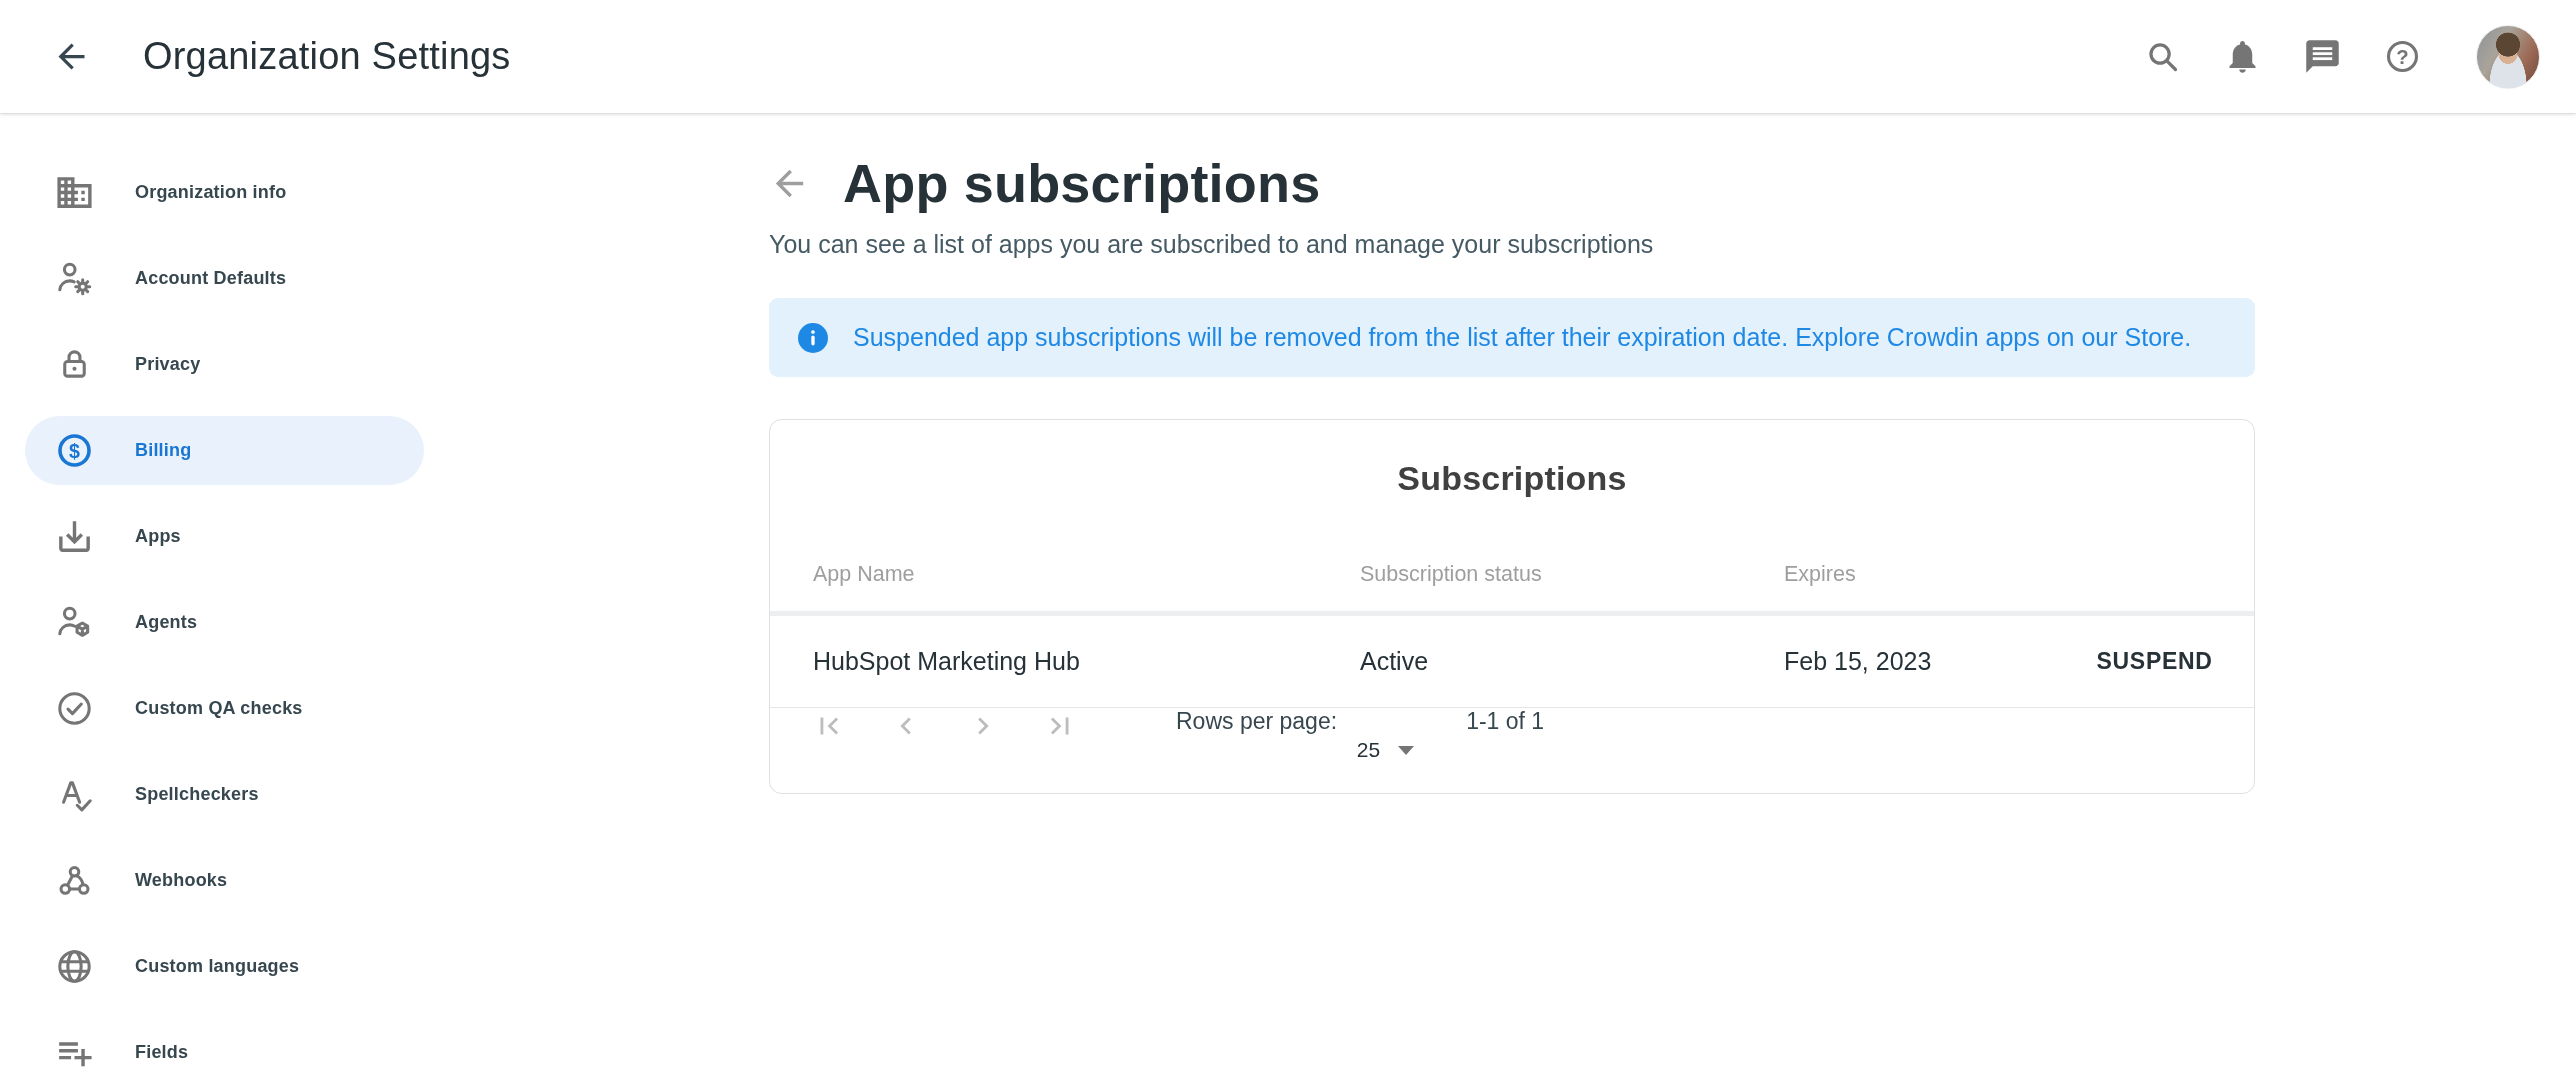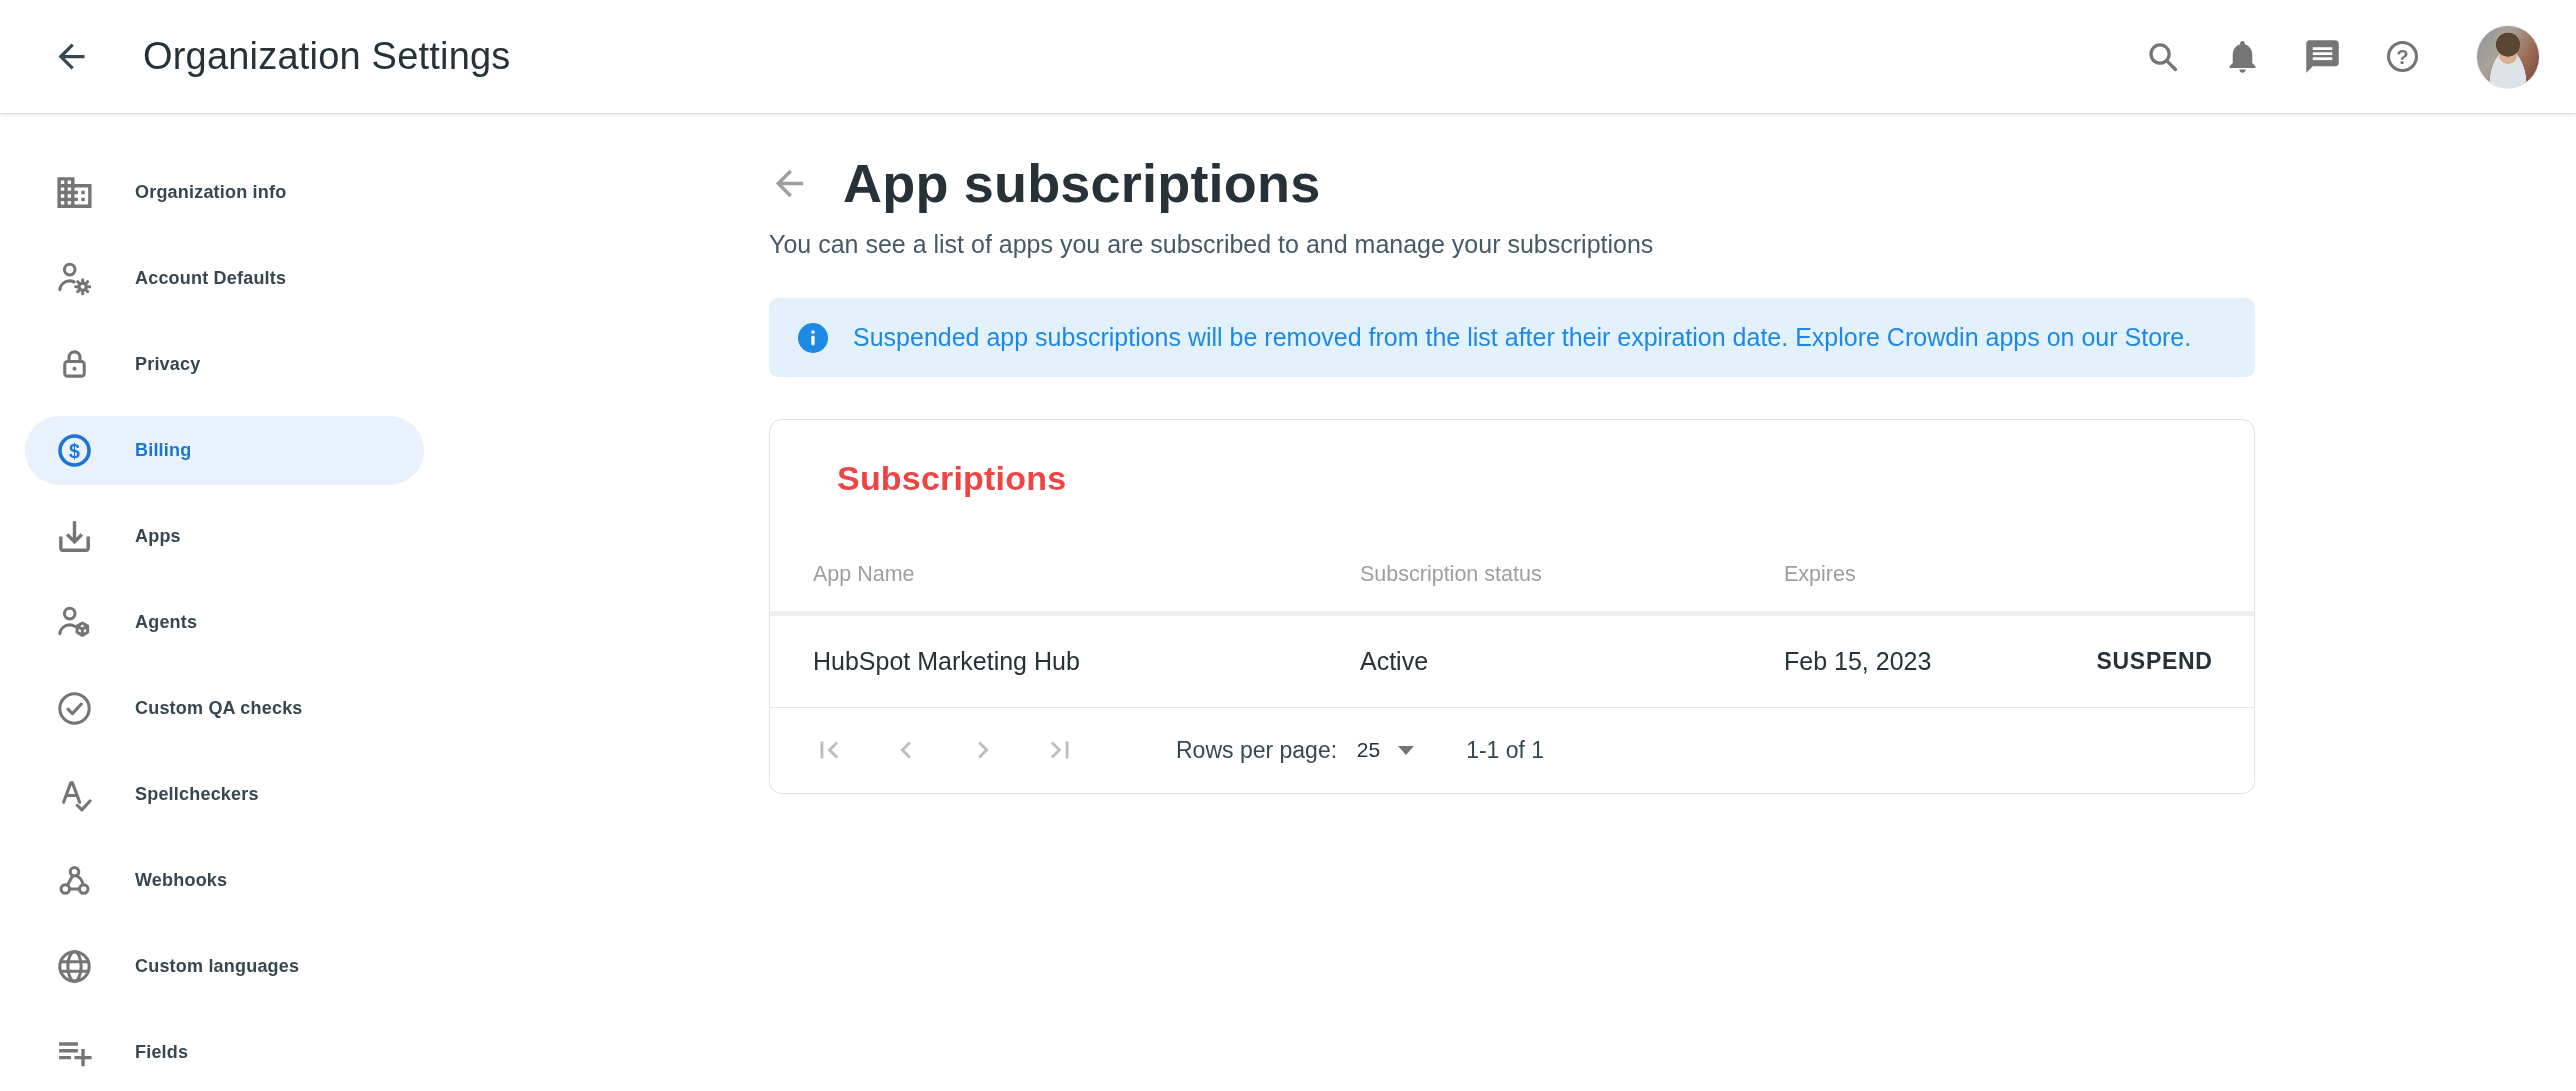--- a/index.html
+++ b/index.html
@@ -39,29 +39,29 @@
   .page-back { width:41px; height:41px; color:#9E9E9E; cursor:pointer; flex:none; display:flex; align-items:center; justify-content:center; }
   .page-title { margin-left:33px; font-size:54px; font-weight:700; color:#263238; letter-spacing:0.2px; }
   .subtitle { margin-top:16px; font-size:25px; color:#455A64; }
 
   .banner { margin-top:39px; height:79px; background:#E3F1FC; border-radius:9px;
     display:flex; align-items:center; padding:0 29px; }
   .banner-icon { width:30px; height:30px; flex:none; }
   .banner-text { margin-left:25px; font-size:25px; color:#1E88E5; }
 
   .card { margin-top:42px; background:#fff; border:0.9px solid #E0E0E0; border-radius:12.5px; overflow:hidden; }
-  .card-title { margin:39px 67px 0; font-size:34px; font-weight:700; color:#ef4444; letter-spacing:0.2px; }
+  .card-title { margin:39px 67px 0; font-size:34px; font-weight:700; color:#404040; letter-spacing:0.2px;text-align:center; }
   .tgrid { display:grid; grid-template-columns:547px 424px 1fr 206px; padding:0 36px 0 43px; align-items:center; }
   .thead { margin-top:64px; font-size:21.5px; color:#9E9E9E; }
   .divider-thick { height:4.5px; background:#ECEEEF; margin-top:24px; }
   .trow { height:92px; font-size:25px; color:#263238; border-bottom:0.9px solid #E6E6E6; }
   .cell-action { text-align:right; }
   .suspend-btn { font-size:23px; font-weight:700; letter-spacing:0.7px; color:#263238; background:none; border:none;
     cursor:pointer; font-family:inherit; padding:9px 5.4px; }
-  .tfoot { display:flex; align-items:center; height:85px; padding-left:41px; }
+  .tfoot { display:flex; height:85px; padding-left:41px; }
   .pg-btn { width:36px; height:36px; border:none; background:none; cursor:default; color:#BDBDBD; padding:0; margin-right:41px;
     display:flex; align-items:center; justify-content:center; }
   .pg-btn svg { width:34px; height:34px; }
   .rpp-label { margin-left:57px; font-size:23px; color:#37474F; }
   .rpp-select { margin-left:19.7px; display:flex; align-items:center; cursor:pointer; }
   .rpp-value { font-size:21px; color:#263238; }
   .caret { margin-left:18px; width:0; height:0; border-left:8px solid transparent; border-right:8px solid transparent;
     border-top:9.8px solid #757575; }
   .range { margin-left:52px; font-size:23px; color:#37474F; }
 </style>

